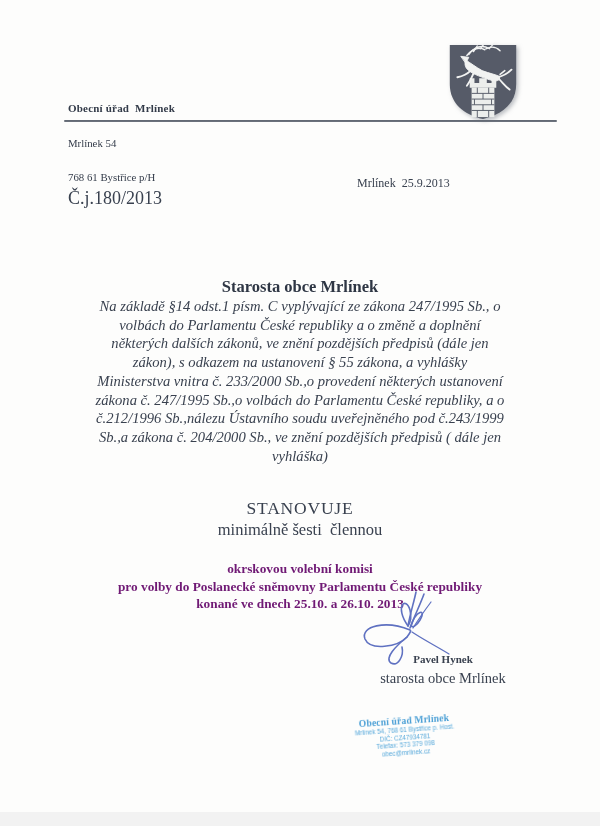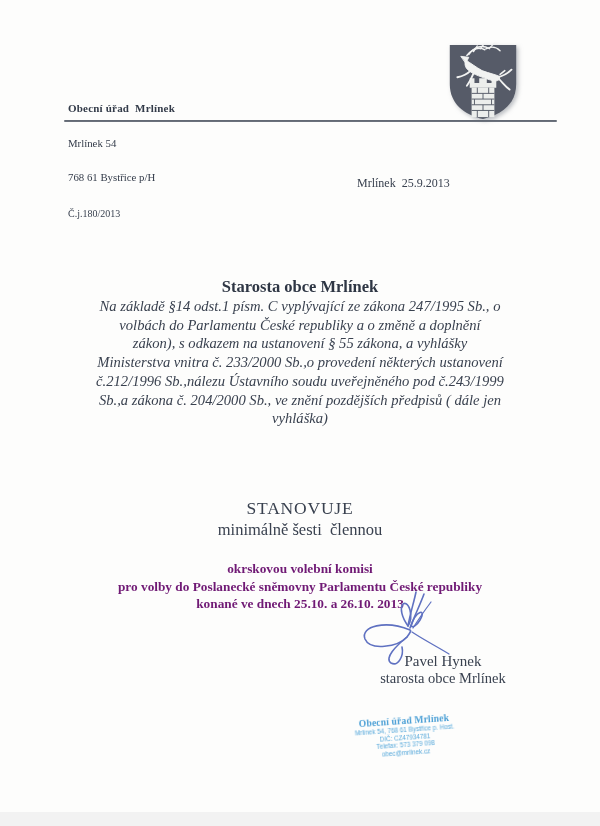--- a/index.html
+++ b/index.html
@@ -32,22 +32,22 @@
   .coat{
     position:absolute;left:446px;top:42px;width:74px;height:80px;
     filter:drop-shadow(2px 2.5px 2px rgba(120,125,135,.5));
   }
   
   .dateline{
     position:absolute;left:357px;top:176px;
     font-size:12px;color:#39414f;white-space:pre;
   }
   .refnum{
-    position:absolute;left:68px;top:208px;
-    font-size:10px;color:#39414f;
+    position:absolute;left:68px;top:188px;
+    font-size:18px;color:#39414f;
   }
   
   .doc-title{
     position:absolute;left:0;top:277px;width:600px;
     text-align:center;font-weight:bold;font-size:16.5px;color:#2e3644;
   }
   .paragraph{
     position:absolute;left:50px;top:297px;width:500px;
     text-align:center;font-size:14.6px;line-height:18.7px;color:#39414f;
   }
@@ -65,21 +65,21 @@
     text-align:center;font-weight:bold;font-size:13.3px;line-height:17.5px;
     color:#701a75;
   }
   .commission div{white-space:pre;}
   
   .signature-svg{
     position:absolute;left:352px;top:590px;width:128px;height:88px;
   }
   .sig-name{
     position:absolute;left:393px;top:653px;width:100px;
-    text-align:center;font-size:15px;color:#39414f;
+    text-align:center;font-size:11px;color:#39414f;font-weight:bold;
   }
   .sig-role{
     position:absolute;left:376px;top:670px;width:134px;
     text-align:center;font-size:14.5px;color:#39414f;
   }
   
   .stamp{
     position:absolute;left:326px;top:716px;width:158px;
     transform:rotate(-4deg);
     text-align:center;
@@ -144,22 +144,24 @@
   <div class="header-rule"></div>
 
   <div class="dateline">Mrlínek  25.9.2013</div>
   <div class="refnum">Č.j.180/2013</div>
 
   <div class="doc-title">Starosta obce Mrlínek</div>
 
   <div class="paragraph">
       <div>Na základě §14 odst.1 písm. C vyplývající ze zákona 247/1995 Sb., o</div>
       <div>volbách do Parlamentu České republiky a o změně a doplnění</div>
+      <div>některých dalších zákonů, ve znění pozdějších předpisů (dále jen</div>
       <div>zákon), s odkazem na ustanovení § 55 zákona, a vyhlášky</div>
       <div>Ministerstva vnitra č. 233/2000 Sb.,o provedení některých ustanovení</div>
+      <div>zákona č. 247/1995 Sb.,o volbách do Parlamentu České republiky, a o</div>
       <div>č.212/1996 Sb.,nálezu Ústavního soudu uveřejněného pod č.243/1999</div>
       <div>Sb.,a zákona č. 204/2000 Sb., ve znění pozdějších předpisů ( dále jen</div>
       <div>vyhláška)</div>
     </div>
 
   <div class="decree-word">STANOVUJE</div>
   <div class="decree-sub">minimálně šesti  člennou</div>
 
   <div class="commission">
       <div>okrskovou volební komisi</div>

